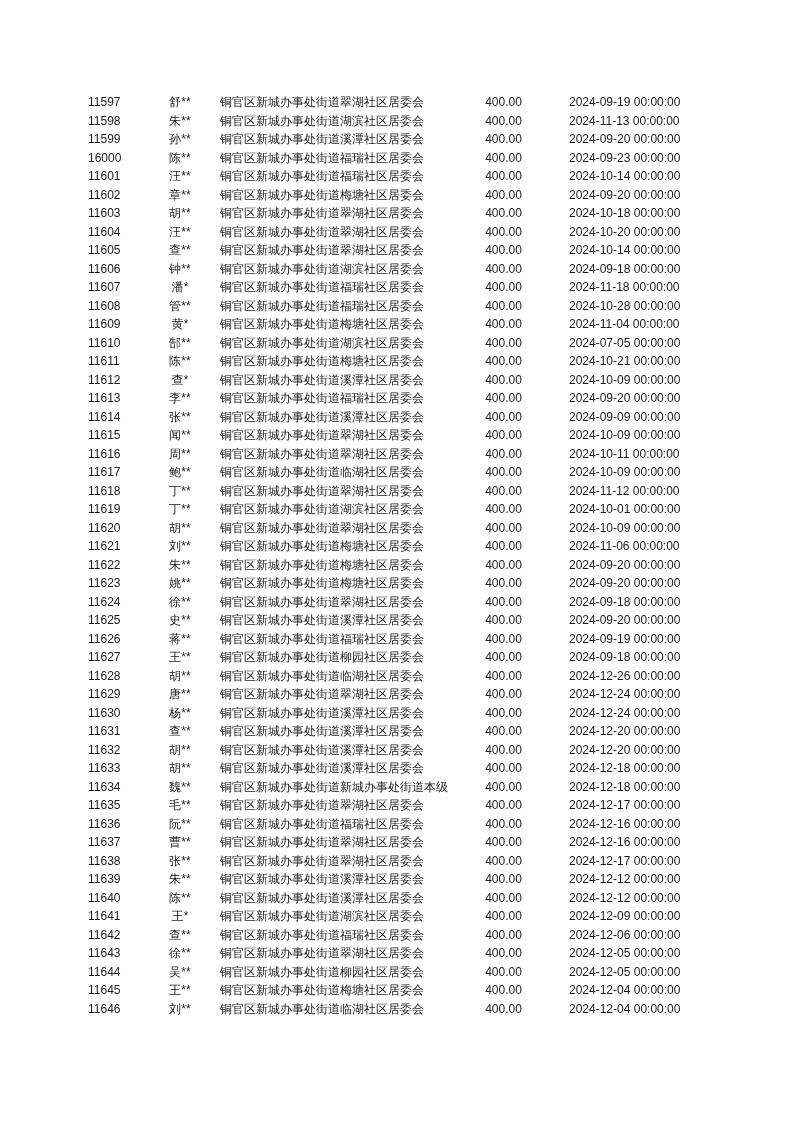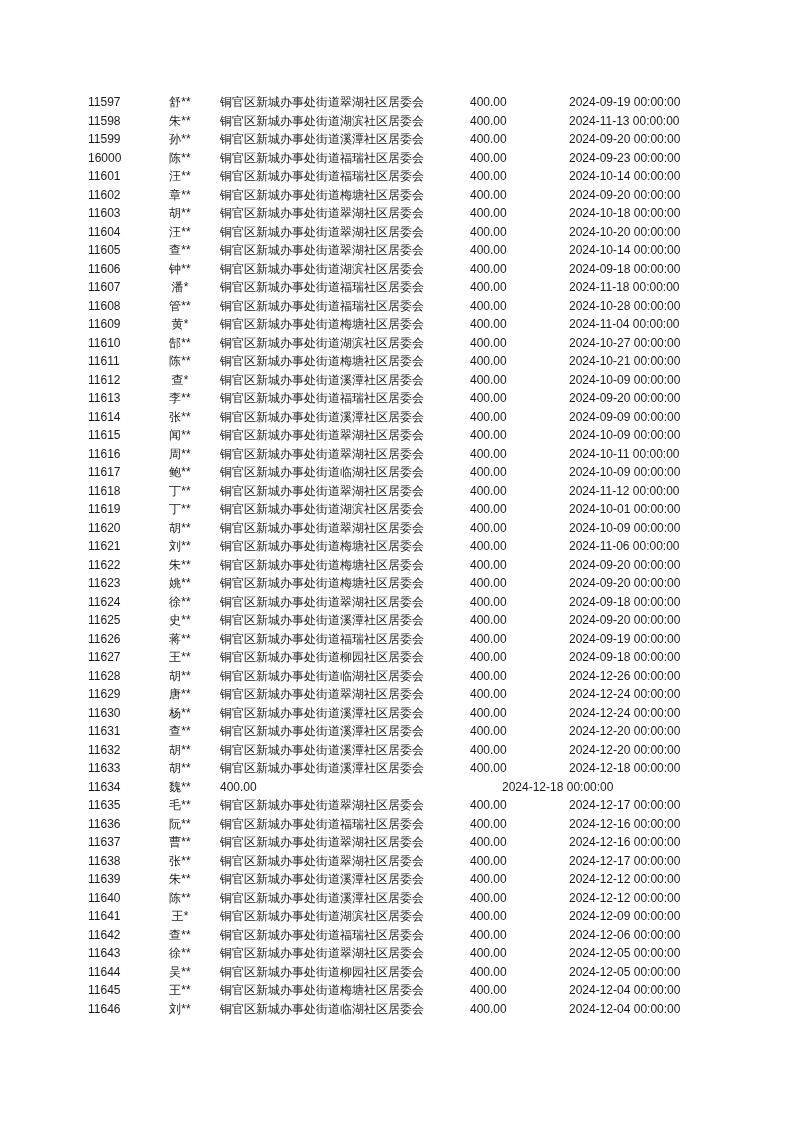--- a/index.html
+++ b/index.html
@@ -27,21 +27,21 @@
     display: grid;
     grid-template-columns: 52px 80px 250px 67px 170px;
     padding-left: 88px;
     height: 18.5px;
     line-height: 18.5px;
     white-space: nowrap;
   }
   .cell-id     { text-align: left; }
   .cell-name   { text-align: center; letter-spacing: 0.2px; }
   .cell-org    { text-align: left; font-family: Liberation Serif, serif; }
-  .cell-amount { text-align: left; }
+  .cell-amount { text-align: center; }
   .cell-date   { text-align: left; padding-left: 32px; }
 </style>
 </head>
 <body>
 
 <div class="page">
   <div class="records" id="records">
       <div class="record-row">
         <span class="cell-id">11597</span>
         <span class="cell-name">舒**</span>
@@ -131,21 +131,21 @@
         <span class="cell-name">黄*</span>
         <span class="cell-org">铜官区新城办事处街道梅塘社区居委会</span>
         <span class="cell-amount">400.00</span>
         <span class="cell-date">2024-11-04 00:00:00</span>
       </div>
       <div class="record-row">
         <span class="cell-id">11610</span>
         <span class="cell-name">郜**</span>
         <span class="cell-org">铜官区新城办事处街道湖滨社区居委会</span>
         <span class="cell-amount">400.00</span>
-        <span class="cell-date">2024-10-27 00:00:00</span>
+        <span class="cell-date">2024-07-05 00:00:00</span>
       </div>
       <div class="record-row">
         <span class="cell-id">11611</span>
         <span class="cell-name">陈**</span>
         <span class="cell-org">铜官区新城办事处街道梅塘社区居委会</span>
         <span class="cell-amount">400.00</span>
         <span class="cell-date">2024-10-21 00:00:00</span>
       </div>
       <div class="record-row">
         <span class="cell-id">11612</span>
@@ -297,20 +297,21 @@
       <div class="record-row">
         <span class="cell-id">11633</span>
         <span class="cell-name">胡**</span>
         <span class="cell-org">铜官区新城办事处街道溪潭社区居委会</span>
         <span class="cell-amount">400.00</span>
         <span class="cell-date">2024-12-18 00:00:00</span>
       </div>
       <div class="record-row">
         <span class="cell-id">11634</span>
         <span class="cell-name">魏**</span>
+        <span class="cell-org">铜官区新城办事处街道新城办事处街道本级</span>
         <span class="cell-amount">400.00</span>
         <span class="cell-date">2024-12-18 00:00:00</span>
       </div>
       <div class="record-row">
         <span class="cell-id">11635</span>
         <span class="cell-name">毛**</span>
         <span class="cell-org">铜官区新城办事处街道翠湖社区居委会</span>
         <span class="cell-amount">400.00</span>
         <span class="cell-date">2024-12-17 00:00:00</span>
       </div>

